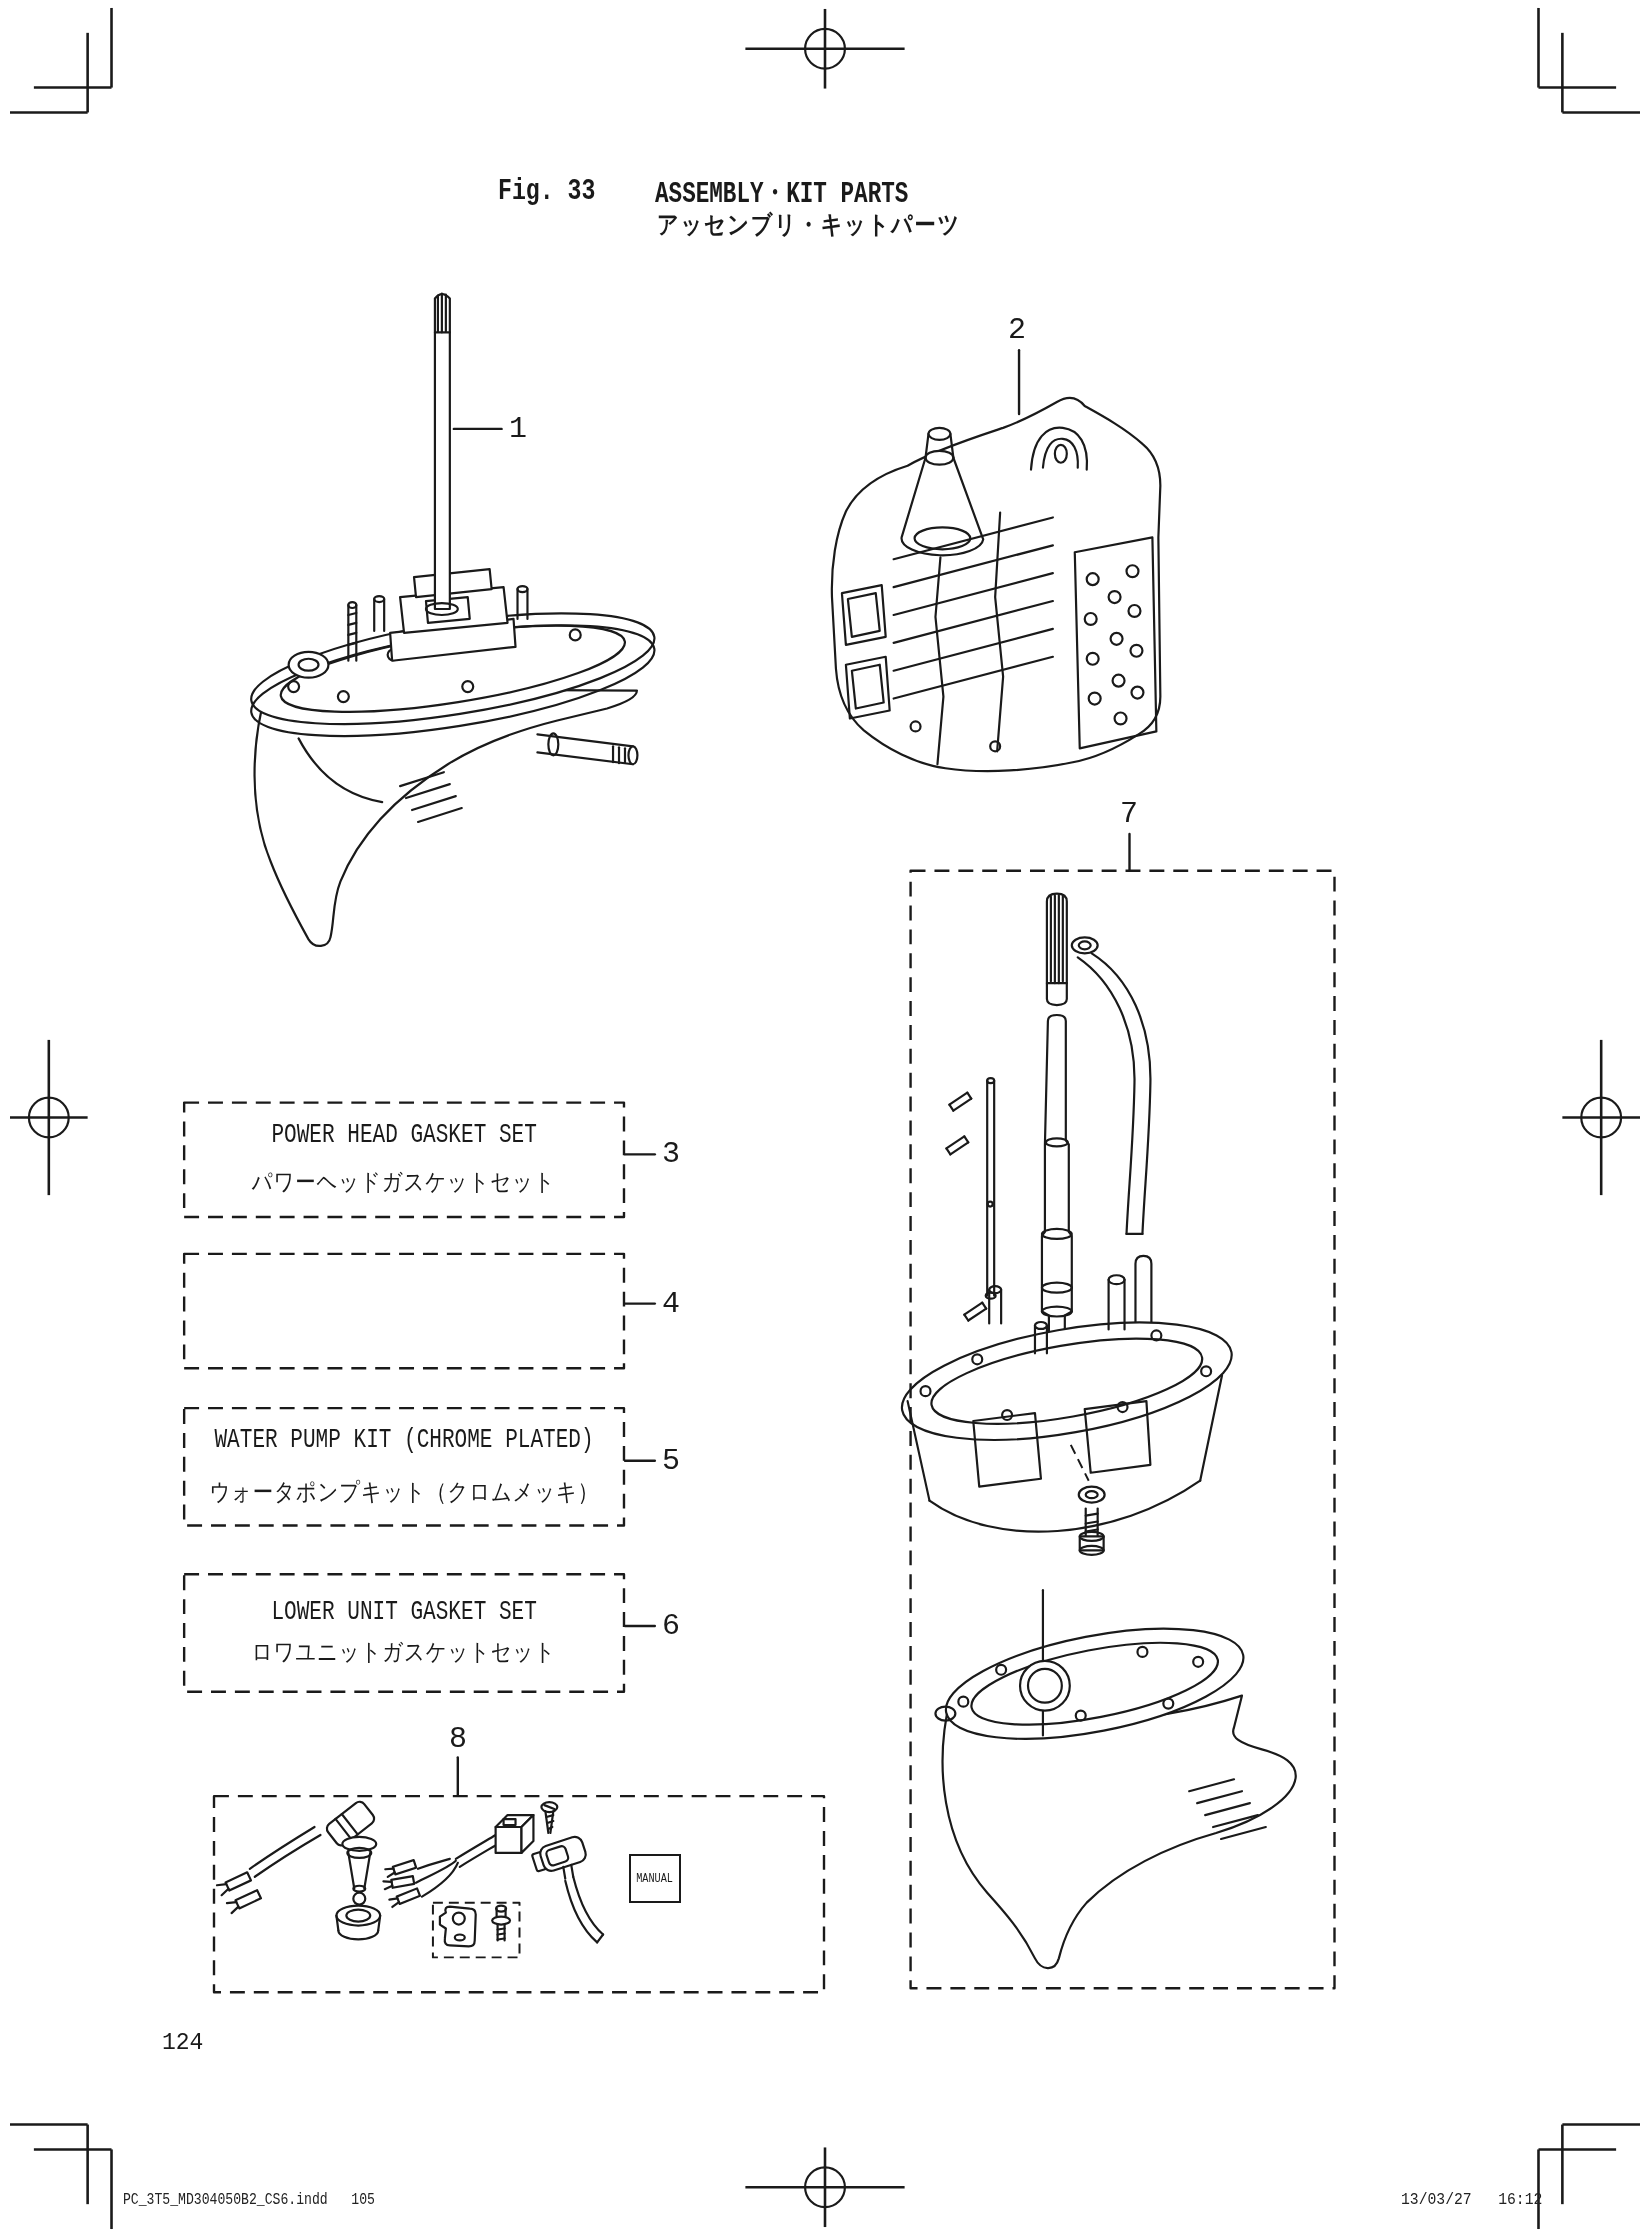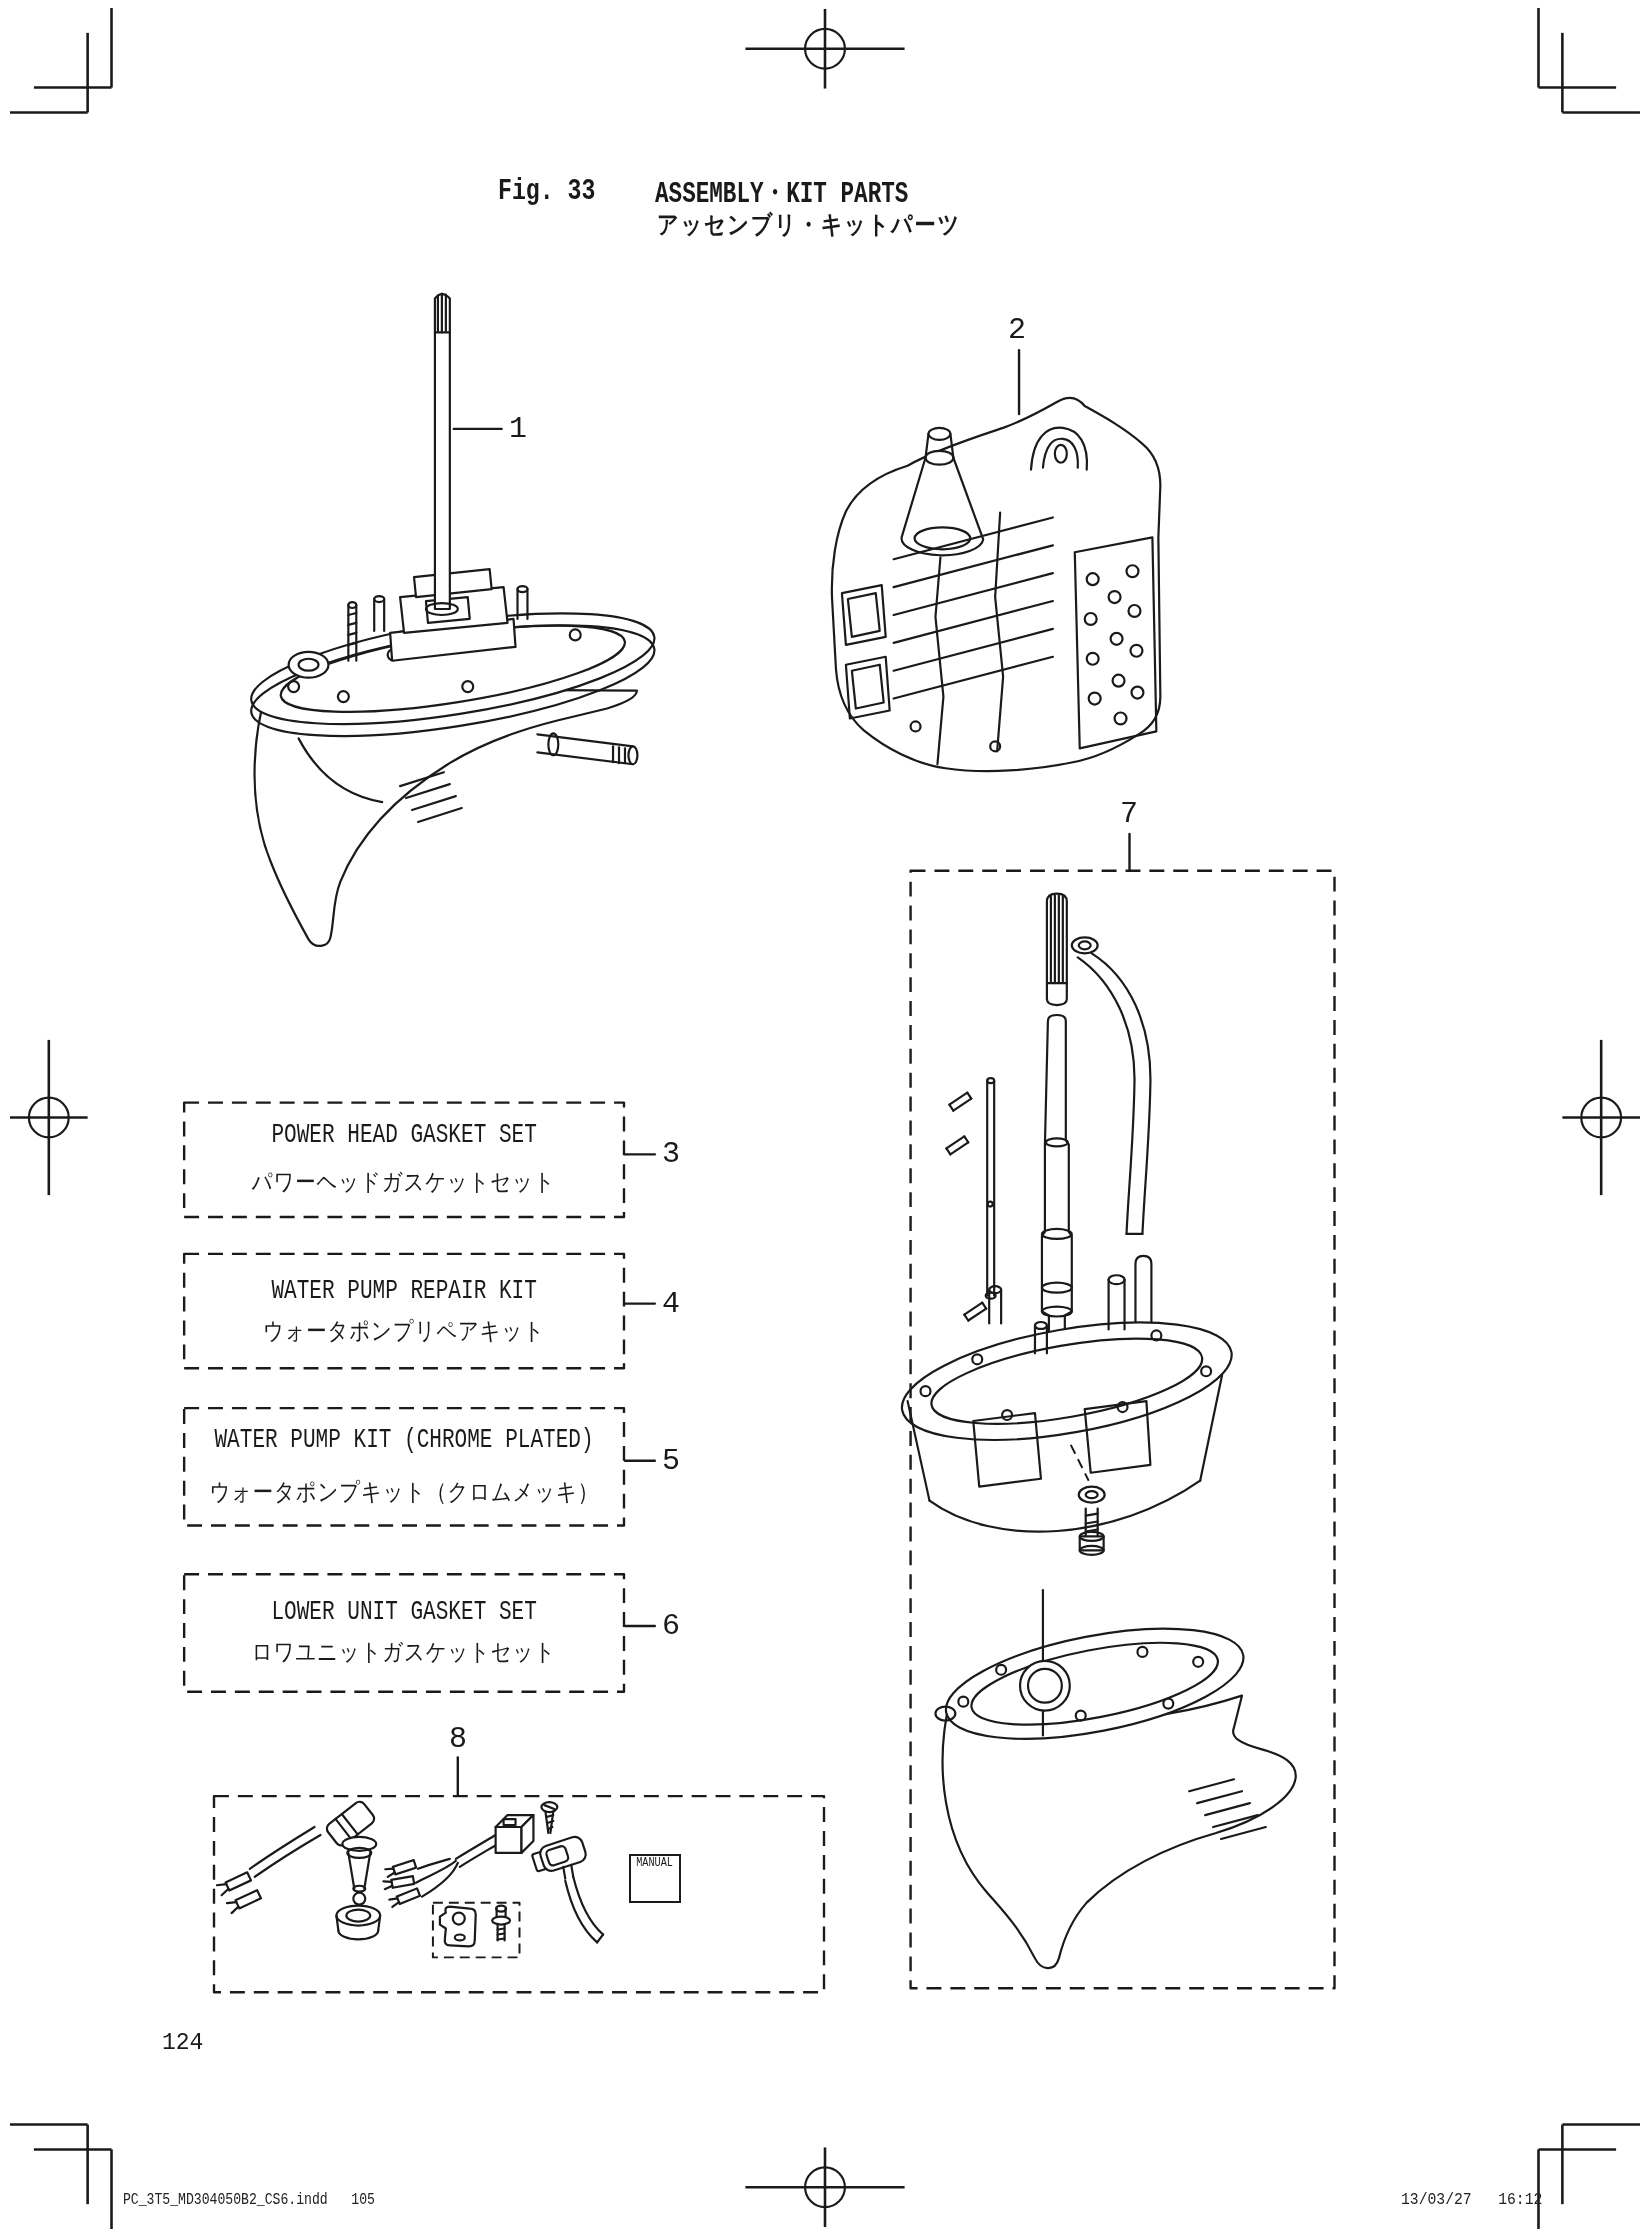--- a/index.html
+++ b/index.html
@@ -18,21 +18,21 @@
   .art .dash-sm{stroke-dasharray:10 6;stroke-width:2;stroke-linecap:butt;}
   .art .lead{stroke-width:2.4;}
   .art .reg{stroke-width:2.6;stroke-linecap:butt;}
   .fig-label{font-size:29px;font-weight:bold;transform:scaleX(.8);transform-origin:left top;white-space:pre;}
   .title-en{font-size:29px;font-weight:bold;transform:scaleX(.78);transform-origin:left top;white-space:pre;}
   .title-ja{font-size:25px;font-weight:600;transform:scaleX(.85);transform-origin:left top;letter-spacing:2px;white-space:pre;}
   .callout{font-size:30px;width:44px;text-align:center;line-height:38px;}
   .kit-box{display:flex;flex-direction:column;align-items:center;justify-content:center;gap:9px;}
   .kit-en{font-size:27px;transform:scaleX(.78);white-space:pre;}
   .kit-ja{font-size:24px;transform:scaleX(.85);letter-spacing:1px;white-space:pre;}
-  .manual-card{border:2px solid #1a1a1a;display:flex;align-items:flex-start;justify-content:center;}
+  .manual-card{border:2px solid #1a1a1a;display:flex;align-items:center;justify-content:center;}
   .manual-label{font-size:12px;transform:scaleX(.85);}
   .page-num{font-size:23px;}
   .footer{font-size:16px;color:#222;white-space:pre;transform-origin:left top;}
   .footer-l{transform:scaleX(.82);}
   .footer-r{transform:scaleX(.92);}
 </style>
 </head>
 <body>
 
 <div class="page">
@@ -406,24 +406,20 @@
   <div class="abs callout" style="left:649px;top:1285px;">4</div>
   <div class="abs callout" style="left:649px;top:1442px;">5</div>
   <div class="abs callout" style="left:649px;top:1607px;">6</div>
   <div class="abs callout" style="left:1107px;top:795px;">7</div>
   <div class="abs callout" style="left:436px;top:1720px;">8</div>
 
   <div class="abs kit-box" style="left:184px;top:1102px;width:440px;height:114px;gap:16px;">
     <div class="kit-en">POWER HEAD GASKET SET</div>
     <div class="kit-ja">パワーヘッドガスケットセット</div>
   </div>
-  <div class="abs kit-box" style="left:184px;top:1254px;width:440px;height:114px;">
-    <div class="kit-en">WATER PUMP REPAIR KIT</div>
-    <div class="kit-ja">ウォータポンプリペアキット</div>
-  </div>
   <div class="abs kit-box" style="left:184px;top:1408px;width:440px;height:117px;gap:21px;">
     <div class="kit-en">WATER PUMP KIT (CHROME PLATED)</div>
     <div class="kit-ja">ウォータポンプキット（クロムメッキ）</div>
   </div>
   <div class="abs kit-box" style="left:184px;top:1574px;width:440px;height:117px;">
     <div class="kit-en">LOWER UNIT GASKET SET</div>
     <div class="kit-ja">ロワユニットガスケットセット</div>
   </div>
 
   <div class="abs manual-card" style="left:629px;top:1854px;width:48px;height:45px;">

